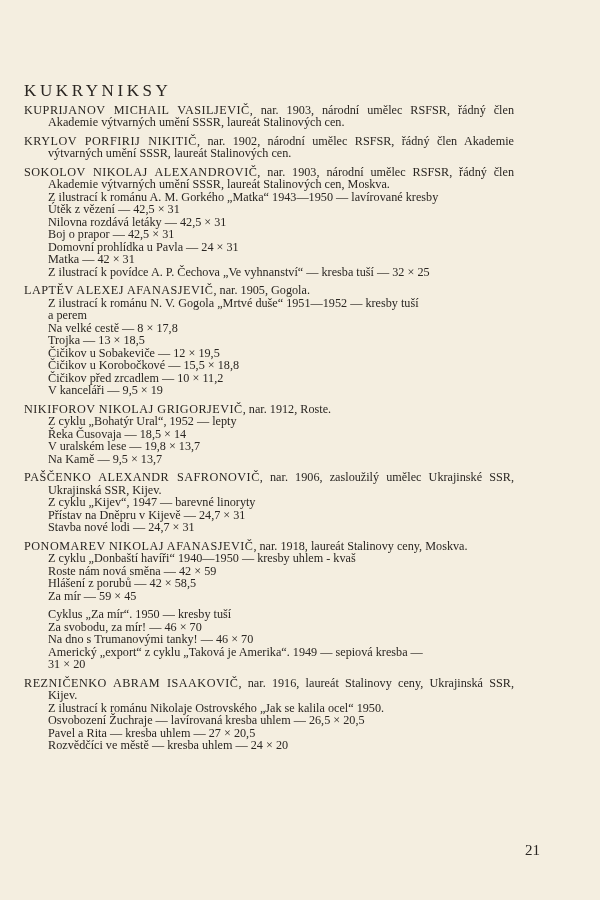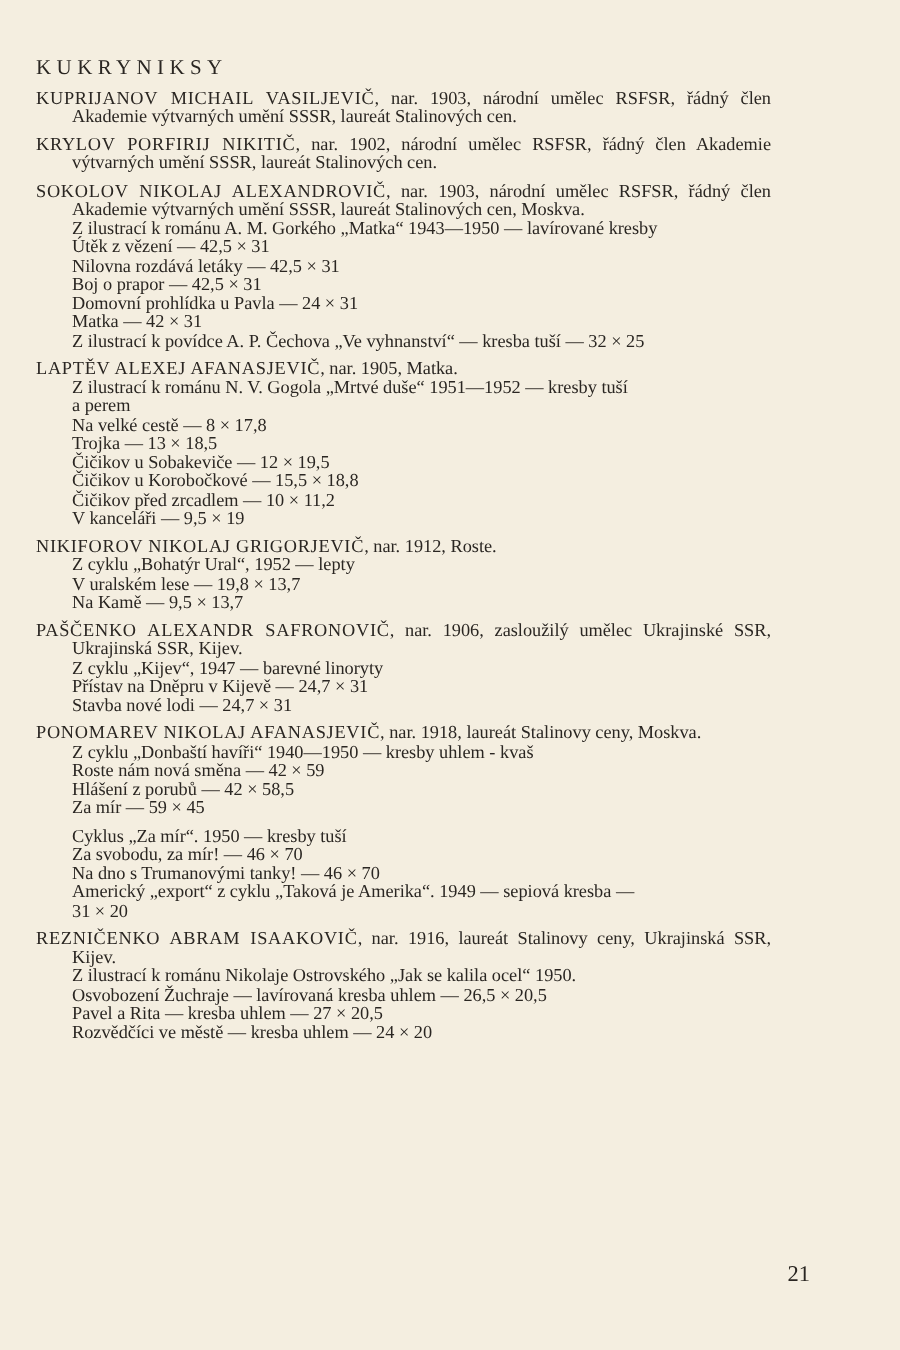--- a/index.html
+++ b/index.html
@@ -8,22 +8,23 @@
     background: #f4eee0;
     font-family: "Liberation Serif", "DejaVu Serif", serif;
     color: #2a2622;
     position: relative;
   }
   .page {
     position: absolute; left: 24px; top: 40px; width: 490px;
     font-size: 12.2px; line-height: 12.5px;
   }
   .heading {
-    letter-spacing: 3.6px; font-size: 14px; margin-bottom: 6px;
+    letter-spacing: 3.6px; font-size: 17px; margin-bottom: 6px;
     text-transform: uppercase;
+    margin-top: 45px;
   }
   .entry { margin-bottom: 6px; }
   .entry .head { padding-left: 24px; text-indent: -24px; text-align: justify; }
   .entry .name { letter-spacing: 0.5px; }
   .entry .sub { padding-left: 24px; }
   .entry .sub div { padding-left: 0; }
   .pageno {
     position: absolute; top: 842px; left: 0; width: 540px; text-align: right;
     font-size: 15px;
   }
@@ -46,36 +47,37 @@
           <div>Z ilustrací k románu A. M. Gorkého „Matka“ 1943—1950 — lavírované kresby</div>
           <div>Útěk z vězení — 42,5 × 31</div>
           <div>Nilovna rozdává letáky — 42,5 × 31</div>
           <div>Boj o prapor — 42,5 × 31</div>
           <div>Domovní prohlídka u Pavla — 24 × 31</div>
           <div>Matka — 42 × 31</div>
           <div>Z ilustrací k povídce A. P. Čechova „Ve vyhnanství“ — kresba tuší — 32 × 25</div>
         </div>
       </div>
       <div class="entry">
-        <div class="head"><span class="name">LAPTĚV ALEXEJ AFANASJEVIČ</span><span>, nar. 1905, Matka.</span></div>
+        <div class="head"><span class="name">LAPTĚV ALEXEJ AFANASJEVIČ</span><span>, nar. 1905, Gogola.</span></div>
         <div class="sub">
           <div>Z ilustrací k románu N. V. Gogola „Mrtvé duše“ 1951—1952 — kresby tuší</div>
           <div>a perem</div>
           <div>Na velké cestě — 8 × 17,8</div>
           <div>Trojka — 13 × 18,5</div>
           <div>Čičikov u Sobakeviče — 12 × 19,5</div>
           <div>Čičikov u Korobočkové — 15,5 × 18,8</div>
           <div>Čičikov před zrcadlem — 10 × 11,2</div>
           <div>V kanceláři — 9,5 × 19</div>
         </div>
       </div>
       <div class="entry">
         <div class="head"><span class="name">NIKIFOROV NIKOLAJ GRIGORJEVIČ</span><span>, nar. 1912, Roste.</span></div>
         <div class="sub">
           <div>Z cyklu „Bohatýr Ural“, 1952 — lepty</div>
+          <div>Řeka Čusovaja — 18,5 × 14</div>
           <div>V uralském lese — 19,8 × 13,7</div>
           <div>Na Kamě — 9,5 × 13,7</div>
         </div>
       </div>
       <div class="entry">
         <div class="head"><span class="name">PAŠČENKO ALEXANDR SAFRONOVIČ</span><span>, nar. 1906, zasloužilý umělec Ukrajinské SSR, Ukrajinská SSR, Kijev.</span></div>
         <div class="sub">
           <div>Z cyklu „Kijev“, 1947 — barevné linoryty</div>
           <div>Přístav na Dněpru v Kijevě — 24,7 × 31</div>
           <div>Stavba nové lodi — 24,7 × 31</div>

